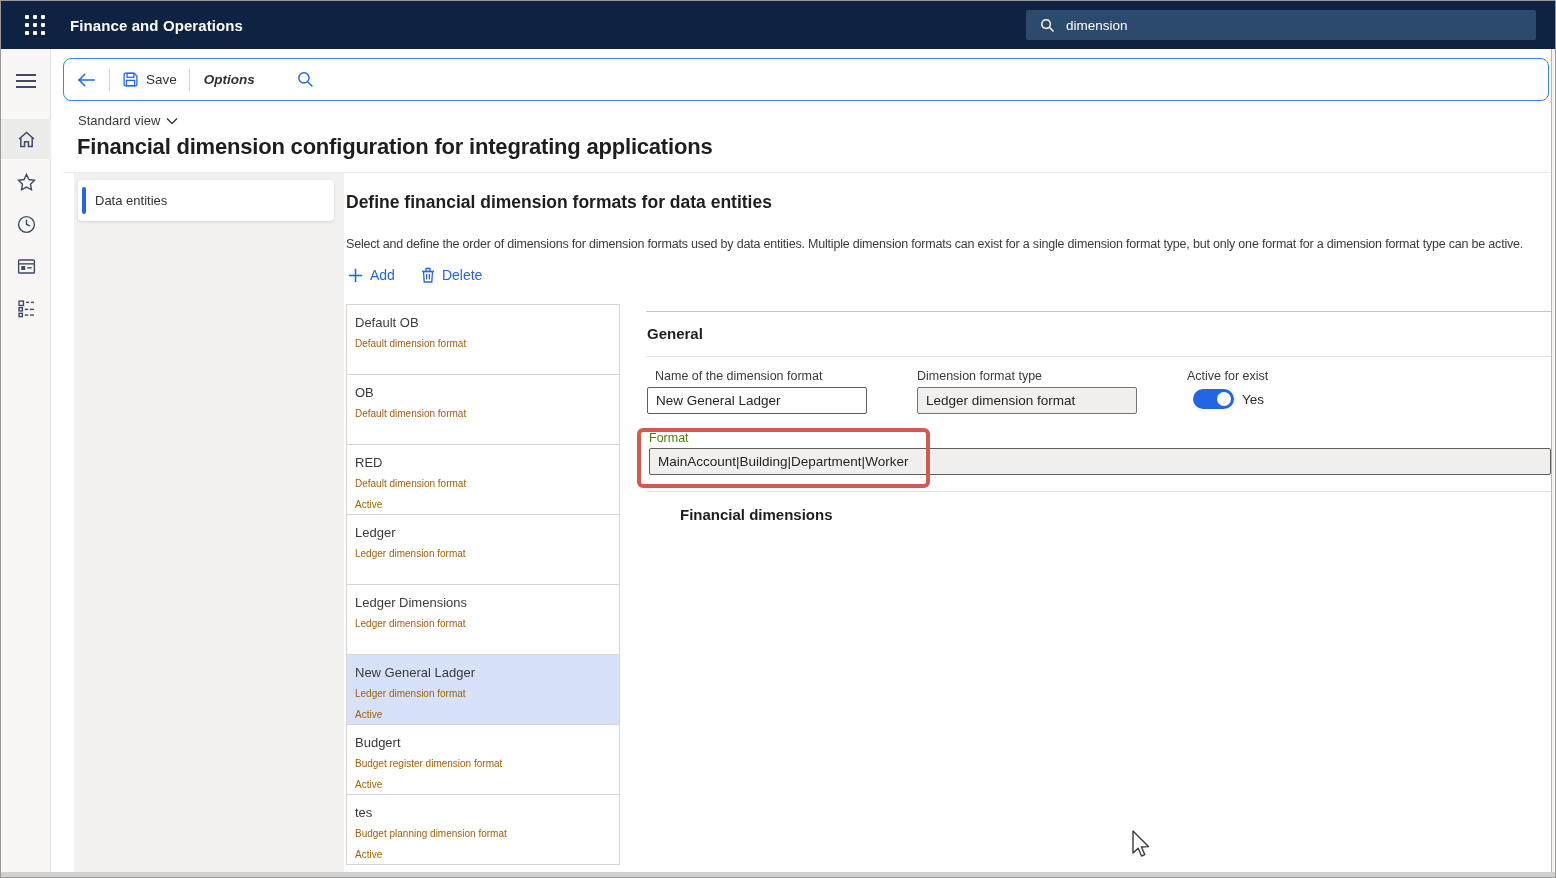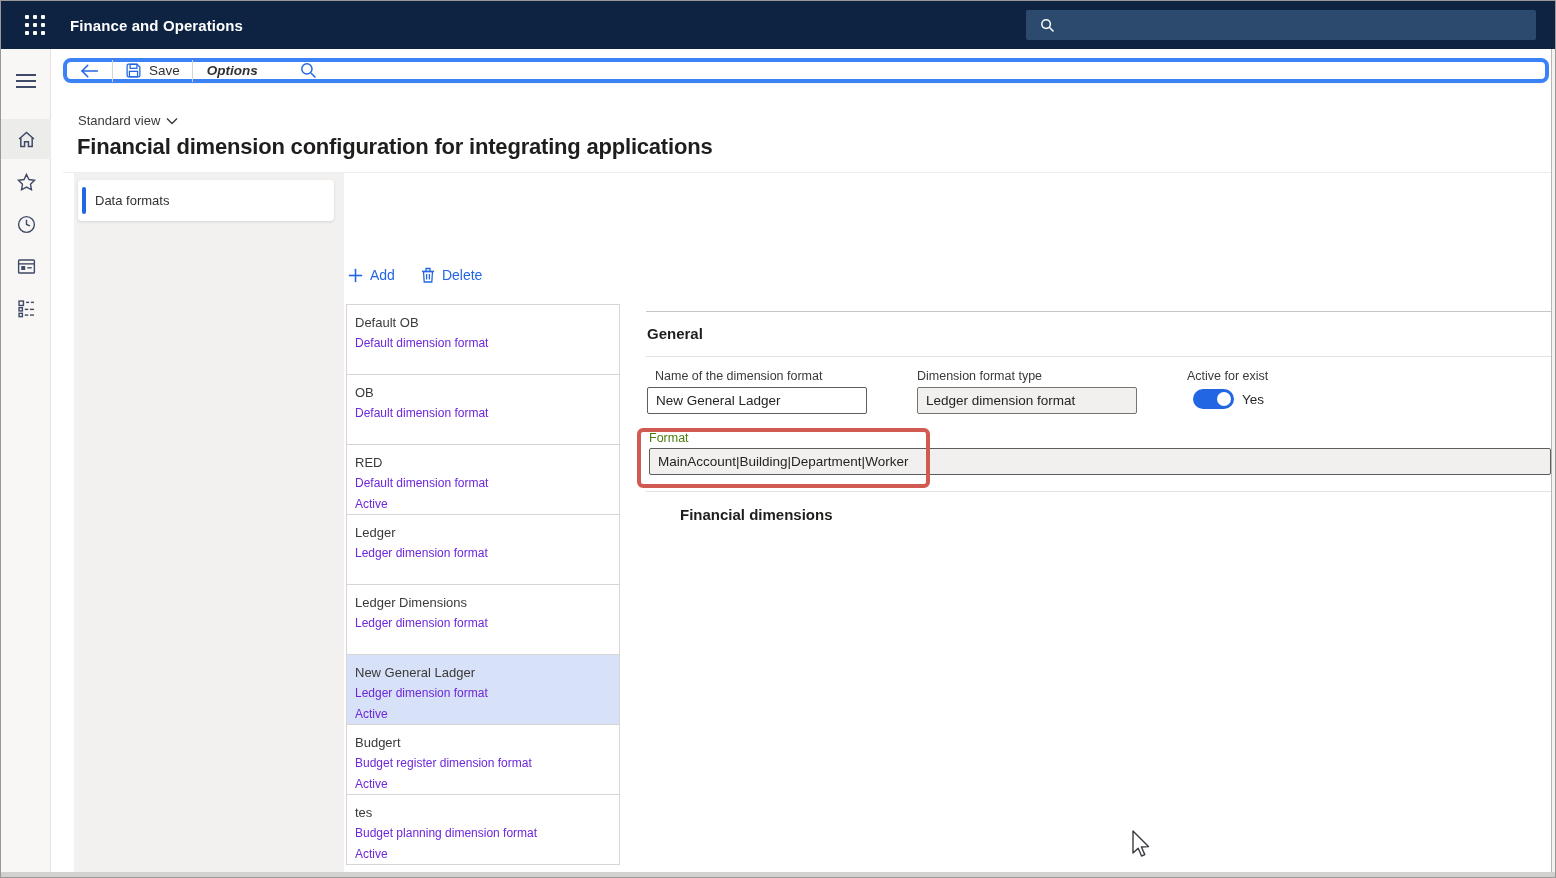--- a/index.html
+++ b/index.html
@@ -20,21 +20,21 @@
                     width:430px;font-family:inherit;}
 
   
   .siderail{position:absolute;left:0;top:48px;width:50px;height:823px;background:#f8f7f6;border-right:1px solid #e4e2e0;box-sizing:border-box;}
   .rail-btn{width:50px;height:40px;display:flex;align-items:center;justify-content:center;color:#3e4a66;cursor:pointer;}
   .rail-btn.hamb{margin-top:12px;margin-bottom:12px;}
   .rail-btn.active{background:#ececeb;}
   .rail-btn svg{display:block;}
 
   
-  .toolbar{position:absolute;left:62px;top:57px;width:1486px;height:25px;background:#ffffff;border:4px solid #3b82f6;
+  .toolbar{position:absolute;left:62px;top:57px;width:1486px;height:43px;background:#ffffff;border:1px solid #3b82f6;
            border-radius:8px;box-sizing:border-box;display:flex;align-items:center;box-shadow:0 1px 2px rgba(0,0,0,.05);}
   .tb-btn{display:flex;align-items:center;gap:7px;padding:0 12px;height:100%;cursor:pointer;font-size:13.5px;color:#323130;}
   .tb-btn .blue{color:#2266e3;}
   .tb-divider{width:1px;height:22px;background:#d6d4d2;}
   .tb-options{font-weight:700;padding:0 14px;font-style:italic;}
   .tb-search{margin-left:16px;}
 
   
   .view-selector{position:absolute;left:77px;top:112px;font-size:13px;color:#3b3a39;display:flex;align-items:center;gap:6px;cursor:pointer;}
   .page-title{position:absolute;left:76px;top:133px;font-size:22px;font-weight:700;color:#1f1e1d;letter-spacing:-.2px;}
@@ -52,21 +52,21 @@
   .content-desc{position:absolute;left:345px;top:236px;font-size:12.5px;color:#3b3a39;white-space:nowrap;letter-spacing:-.2px;}
   .actions{position:absolute;left:347px;top:266px;display:flex;gap:26px;}
   .action-btn{display:flex;align-items:center;gap:7px;color:#2266e3;font-size:14px;cursor:pointer;}
 
   
   .format-list{position:absolute;left:345px;top:303px;width:274px;box-sizing:border-box;
                border:1px solid #d8d6d4;border-bottom:none;background:#ffffff;}
   .list-item{height:70px;box-sizing:border-box;border-bottom:1px solid #d8d6d4;padding:6px 8px 8px 8px;cursor:pointer;}
   .list-item.selected{background:#d7e1f8;}
   .li-name{font-size:13px;color:#3b3a39;line-height:20px;margin-top:2px;}
-  .li-type,.li-status{font-size:12px;color:#6d28d9;line-height:21px;}
+  .li-type,.li-status{font-size:10px;color:#a16207;line-height:21px;}
 
   
   .hr1{position:absolute;left:645px;top:310px;width:905px;height:1px;background:#c8c6c4;}
   .hr2{position:absolute;left:645px;top:355px;width:905px;height:1px;background:#e4e2e0;}
   .hr3{position:absolute;left:645px;top:490px;width:905px;height:1px;background:#e4e2e0;}
   .section-title{position:absolute;font-size:15px;font-weight:700;color:#1f1e1d;}
   .st-general{left:646px;top:324px;}
   .st-findim{left:679px;top:505px;}
   .field-label{position:absolute;top:368px;font-size:12.5px;color:#3b3a39;}
   .fl-name{left:654px;text-align:center;} .fl-type{left:916px;} .fl-active{left:1186px;}
@@ -105,20 +105,21 @@
           <span></span>
           <span></span>
       </div>
     </div>
     <div class="app-title">Finance and Operations</div>
     <div class="top-search">
       <svg width="15" height="15" viewBox="0 0 16 16" fill="none" stroke="#ffffff" stroke-width="1.6">
         <circle cx="6.5" cy="6.5" r="4.6"></circle>
           <line x1="10.2" y1="10.2" x2="14.4" y2="14.4"></line>
       </svg>
+      <input type="text" value="dimension" style="">
     </div>
   </div>
 
   <div class="siderail">
     <div class="rail-btn hamb">
       <svg width="22" height="16" viewBox="0 0 22 16" stroke="#3e4a66" stroke-width="2">
         <line x1="1" y1="2" x2="21" y2="2"></line>
           <line x1="1" y1="8" x2="21" y2="8"></line>
           <line x1="1" y1="14" x2="21" y2="14"></line>
       </svg>
@@ -196,24 +197,26 @@
     <svg width="12" height="8" viewBox="0 0 12 8" fill="none" stroke="#3b3a39" stroke-width="1.4">
       <polyline points="1,1.5 6,6.5 11,1.5"></polyline>
     </svg>
   </div>
   <div class="page-title">Financial dimension configuration for integrating applications</div>
   <div class="header-rule"></div>
 
   <div class="left-panel">
     <div class="tab-card">
       <div class="tab-accent"></div>
-      <div class="tab-label">Data formats</div>
-    </div>
-  </div>
-
+      <div class="tab-label">Data entities</div>
+    </div>
+  </div>
+
+  <div class="content-heading">Define financial dimension formats for data entities</div>
+  <div class="content-desc">Select and define the order of dimensions for dimension formats used by data entities. Multiple dimension formats can exist for a single dimension format type, but only one format for a dimension format type can be active.</div>
 
   <div class="actions">
     <div class="action-btn">
       <svg width="15" height="15" viewBox="0 0 14 14" stroke="#2266e3" stroke-width="1.5">
         <line x1="7" y1="0.8" x2="7" y2="13.2"></line>
           <line x1="0.8" y1="7" x2="13.2" y2="7"></line>
       </svg>
       <span>Add</span>
     </div>
     <div class="action-btn">

